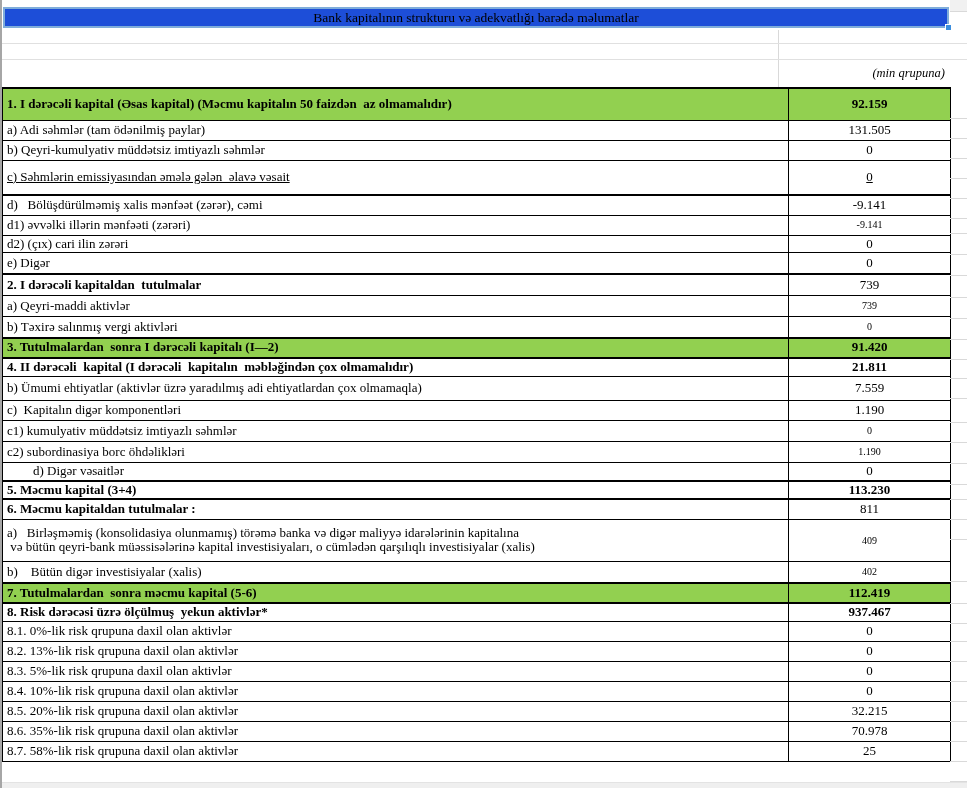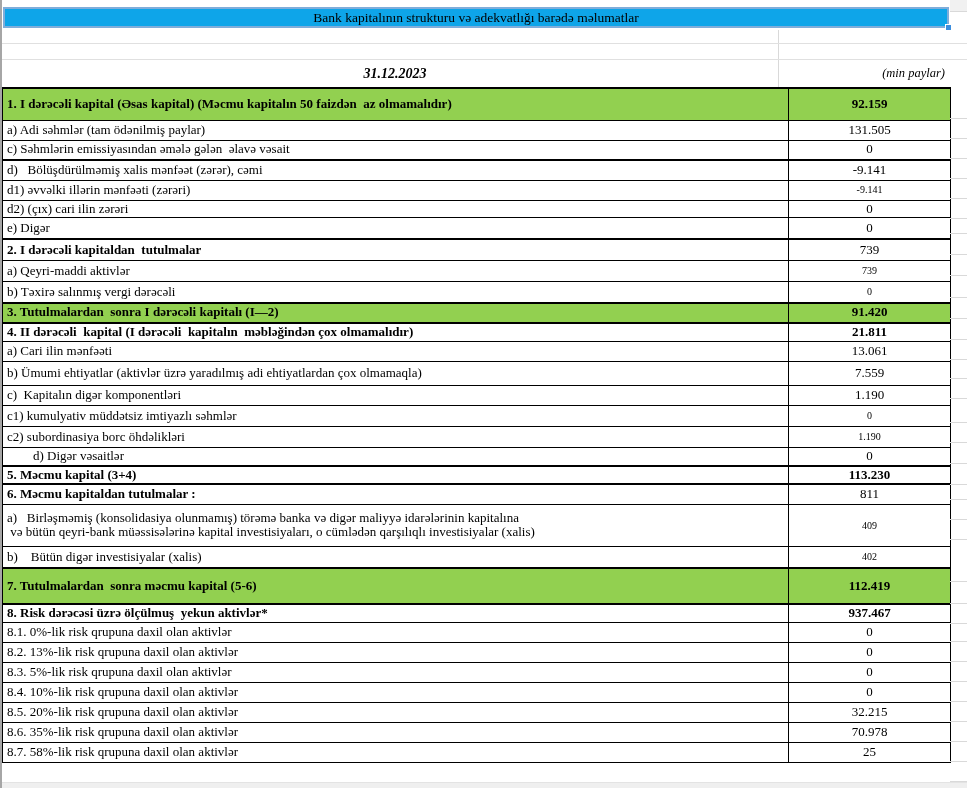--- a/index.html
+++ b/index.html
@@ -8,21 +8,21 @@
 
   .left-strip { position:absolute; left:0; top:0; width:2px; height:788px; background:#a6a6a6; }
   .bottom-strip { position:absolute; left:2px; top:782px; width:965px; height:6px; background:#efefef; border-top:1px solid #e3e3e3; }
   .corner-cell { position:absolute; left:950px; top:0; width:17px; height:12px; background:#f1f1f1; border-bottom:1px solid #d9d9d9; }
 
   .grid-v { position:absolute; width:1px; background:#d9d9d9; }
   .grid-h { position:absolute; height:1px; background:#e0e0e0; }
   .margin-line { position:absolute; left:950px; width:17px; height:1px; background:#d9d9d9; }
 
   .title-cell { position:absolute; left:3px; top:7px; width:946px; height:21px;
-    background:#0ea5e9; border:2px solid #7fadda; text-align:center;
+    background:#1d4ed8; border:2px solid #7fadda; text-align:center;
     font-size:13.5px; line-height:17px; color:#000; }
   .fill-handle { position:absolute; left:945px; top:24px; width:7px; height:7px;
     background:#3b8ede; border:1px solid #fff; }
 
   .date-cell { position:absolute; left:2px; top:60px; width:786px; height:27px;
     text-align:center; font-weight:bold; font-style:italic; font-size:14px; line-height:27px; }
   .unit-cell { position:absolute; left:788px; top:60px; width:160px; height:27px;
     text-align:right; font-style:italic; font-size:12.5px; line-height:27px; padding-right:3px; }
 
   table.cap { position:absolute; left:2px; top:87px; width:948px;
@@ -43,38 +43,41 @@
 <div class="sheet">
 
   <div class="grid-v" style="left:778px; top:30px; height:57px;"></div>
   <div class="grid-h" style="left:2px; top:43px; width:965px;"></div>
   <div class="grid-h" style="left:2px; top:59px; width:965px;"></div>
   <div class="corner-cell"></div>
 
   <div class="title-cell">Bank kapitalının strukturu və adekvatlığı barədə məlumatlar</div>
   <div class="fill-handle"></div>
 
-  <div class="date-cell">31.12.2023</div>
-  <div class="unit-cell">(min paylar)</div>
+  <div class="unit-cell">(min qrupuna)</div>
 
   <table class="cap">
     <colgroup>
         <col style="width:786px">
         <col style="width:162px">
       </colgroup>
     <tbody>
         <tr class="thick-top" style="height: 32px;">
           <td class="row-label bold green">1. I dərəcəli kapital (Əsas kapital) (Məcmu kapitalın 50 faizdən  az olmamalıdır)</td>
           <td class="row-value bold green">92.159</td>
         </tr>
         <tr style="height: 20px;">
           <td class="row-label">a) Adi səhmlər (tam ödənilmiş paylar)</td>
           <td class="row-value">131.505</td>
         </tr>
         <tr style="height: 20px;">
+          <td class="row-label">b) Qeyri-kumulyativ müddətsiz imtiyazlı səhmlər</td>
+          <td class="row-value">0</td>
+        </tr>
+        <tr style="height: 35px; text-decoration: underline;">
           <td class="row-label">c) Səhmlərin emissiyasından əmələ gələn  əlavə vəsait</td>
           <td class="row-value">0</td>
         </tr>
         <tr class="thick-top" style="height: 20px;">
           <td class="row-label">d)   Bölüşdürülməmiş xalis mənfəət (zərər), cəmi</td>
           <td class="row-value">-9.141</td>
         </tr>
         <tr style="height: 20px;">
           <td class="row-label">d1) əvvəlki illərin mənfəəti (zərəri)</td>
           <td class="row-value small">-9.141</td>
@@ -89,34 +92,30 @@
         </tr>
         <tr class="thick-top" style="height: 22px; padding-left: 40px;">
           <td class="row-label bold">2. I dərəcəli kapitaldan  tutulmalar</td>
           <td class="row-value">739</td>
         </tr>
         <tr style="height: 21px;">
           <td class="row-label">a) Qeyri-maddi aktivlər</td>
           <td class="row-value small">739</td>
         </tr>
         <tr style="height: 21px;">
-          <td class="row-label">b) Təxirə salınmış vergi dərəcəli</td>
+          <td class="row-label">b) Təxirə salınmış vergi aktivləri</td>
           <td class="row-value small">0</td>
         </tr>
         <tr class="thick-top" style="height: 20px;">
           <td class="row-label bold green">3. Tutulmalardan  sonra I dərəcəli kapitalı (I—2)</td>
           <td class="row-value bold green">91.420</td>
         </tr>
         <tr class="thick-top" style="height: 19px;">
           <td class="row-label bold">4. II dərəcəli  kapital (I dərəcəli  kapitalın  məbləğindən çox olmamalıdır)</td>
           <td class="row-value bold">21.811</td>
-        </tr>
-        <tr style="height: 20px;">
-          <td class="row-label">a) Cari ilin mənfəəti</td>
-          <td class="row-value">13.061</td>
         </tr>
         <tr style="height: 24px;">
           <td class="row-label">b) Ümumi ehtiyatlar (aktivlər üzrə yaradılmış adi ehtiyatlardan çox olmamaqla)</td>
           <td class="row-value">7.559</td>
         </tr>
         <tr style="height: 20px;">
           <td class="row-label">c)  Kapitalın digər komponentləri</td>
           <td class="row-value">1.190</td>
         </tr>
         <tr style="height: 21px;">
@@ -141,21 +140,21 @@
         </tr>
         <tr style="height: 42px;">
           <td class="row-label">a)   Birləşməmiş (konsolidasiya olunmamış) törəmə banka və digər maliyyə idarələrinin kapitalına
  və bütün qeyri-bank müəssisələrinə kapital investisiyaları, o cümlədən qarşılıqlı investisiyalar (xalis)</td>
           <td class="row-value small">409</td>
         </tr>
         <tr style="height: 22px;">
           <td class="row-label">b)    Bütün digər investisiyalar (xalis)</td>
           <td class="row-value small">402</td>
         </tr>
-        <tr class="thick-top" style="height: 36px;">
+        <tr class="thick-top" style="height: 20px;">
           <td class="row-label bold green">7. Tutulmalardan  sonra məcmu kapital (5-6)</td>
           <td class="row-value bold green">112.419</td>
         </tr>
         <tr class="thick-top" style="height: 18px;">
           <td class="row-label bold">8. Risk dərəcəsi üzrə ölçülmuş  yekun aktivlər*</td>
           <td class="row-value bold">937.467</td>
         </tr>
         <tr style="height: 20px;">
           <td class="row-label">8.1. 0%-lik risk qrupuna daxil olan aktivlər</td>
           <td class="row-value">0</td>

